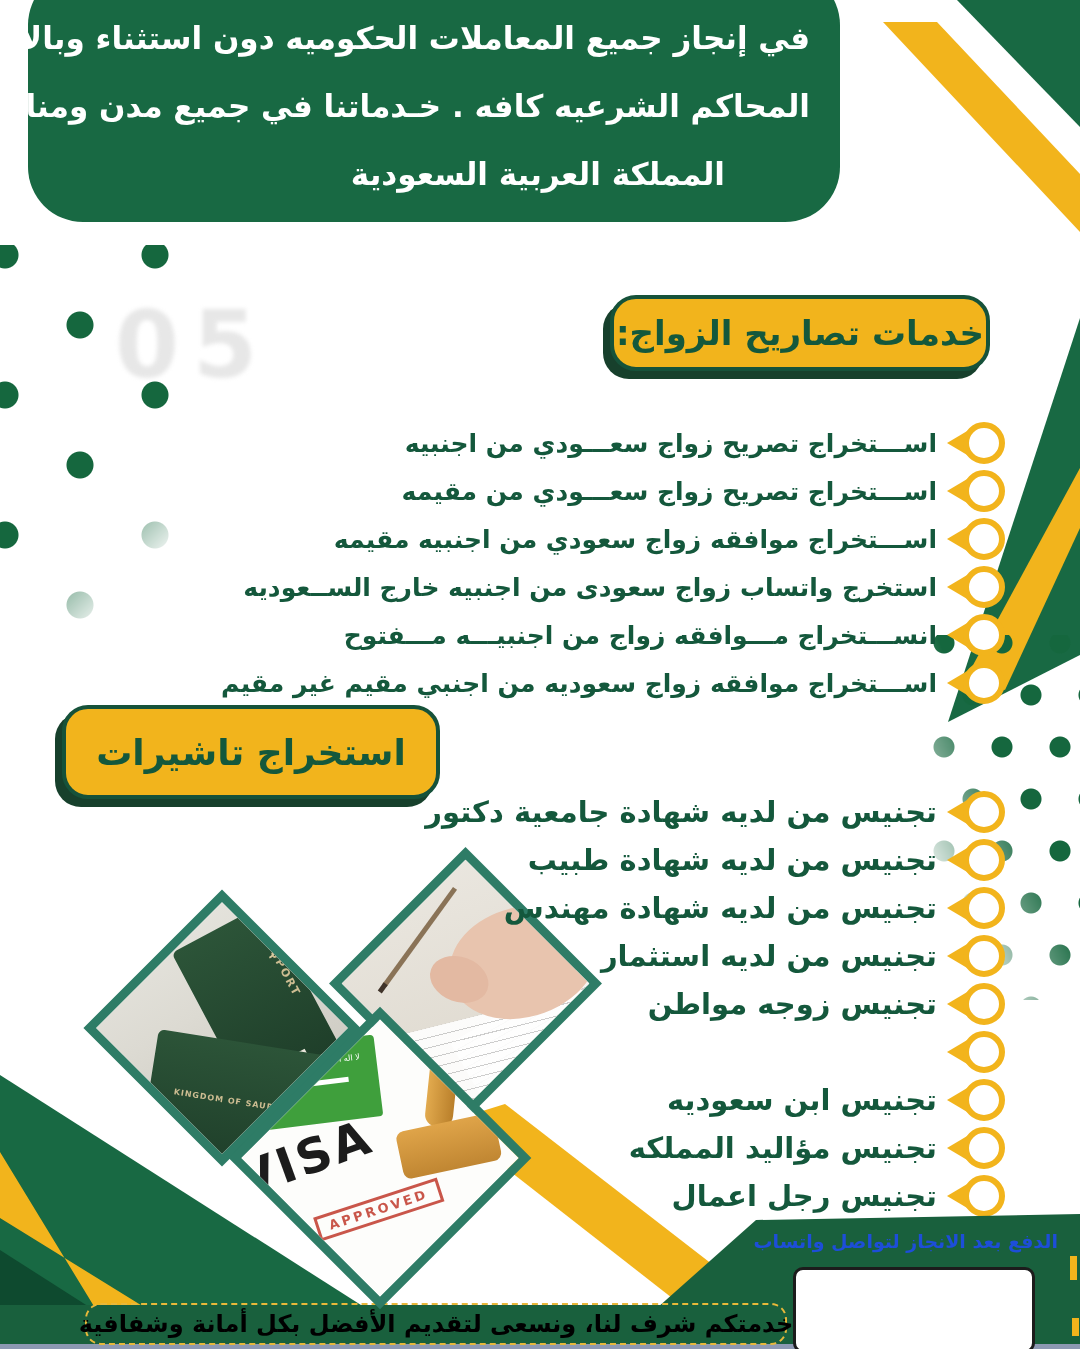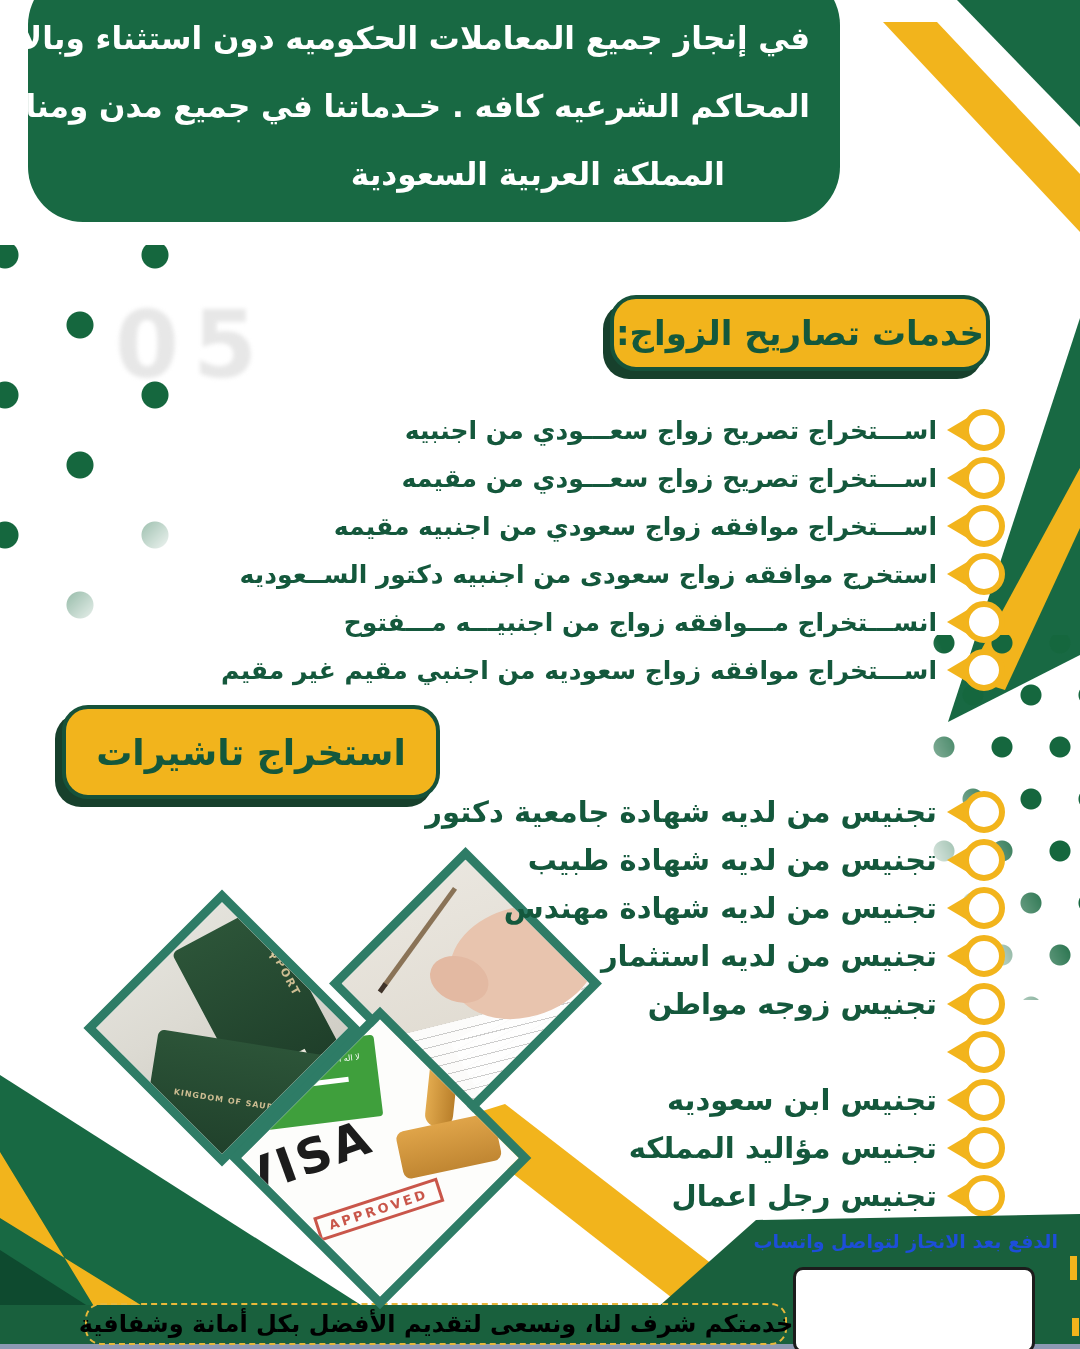--- a/index.html
+++ b/index.html
@@ -49,21 +49,21 @@
   
   .pill{position:absolute;z-index:4;background:#F2B41C;border:4px solid #16523A;border-radius:26px;
     box-shadow:-7px 8px 0 #17402C;display:flex;align-items:center;justify-content:center;
     color:#14583C;font-weight:bold;white-space:nowrap;box-sizing:border-box;}
   .pill-marriage{left:610px;top:295px;width:380px;height:76px;font-size:34px;}
   .pill-visas{left:62px;top:705px;width:378px;height:94px;font-size:36px;}
   .pill-natural{left:600px;top:702px;width:376px;height:74px;font-size:36px;}
 
   
   .list{position:absolute;z-index:3;direction:rtl;}
-  .list-marriage{top:406px;right:75px;width:720px;}
+  .list-marriage{top:419px;right:75px;width:720px;}
   .list-natural{top:788px;right:75px;width:620px;text-align:right;}
   .row{height:48px;display:flex;align-items:center;gap:10px;}
   .row .txt{font-weight:bold;color:#14583C;white-space:nowrap;}
   .list-marriage .txt{font-size:25px;}
   .list-natural .txt{font-size:29px;}
   .bullet{position:relative;width:58px;height:42px;flex:0 0 58px;}
   .bullet .tri{position:absolute;left:0;top:2px;width:0;height:0;
     border-top:19px solid transparent;border-bottom:19px solid transparent;
     border-right:32px solid #F2B41C;}
   .bullet .circ{position:absolute;right:0;top:0;width:30px;height:30px;border:6px solid #F2B41C;
@@ -168,21 +168,21 @@
           <span class="circ"></span>
         </span>
         <span class="txt">اســـتخراج موافقه زواج سعودي من اجنبيه مقيمه</span>
       </div>
 
       <div class="row">
         <span class="bullet">
           <span class="tri"></span>
           <span class="circ"></span>
         </span>
-        <span class="txt">استخرج موافقه زواج سعودى من اجنبيه دكتور الســعوديه</span>
+        <span class="txt">استخرج واتساب زواج سعودى من اجنبيه خارج الســعوديه</span>
       </div>
 
       <div class="row">
         <span class="bullet">
           <span class="tri"></span>
           <span class="circ"></span>
         </span>
         <span class="txt">انســـتخراج مـــوافقه زواج من اجنبيـــه مـــفتوح</span>
       </div>
 

